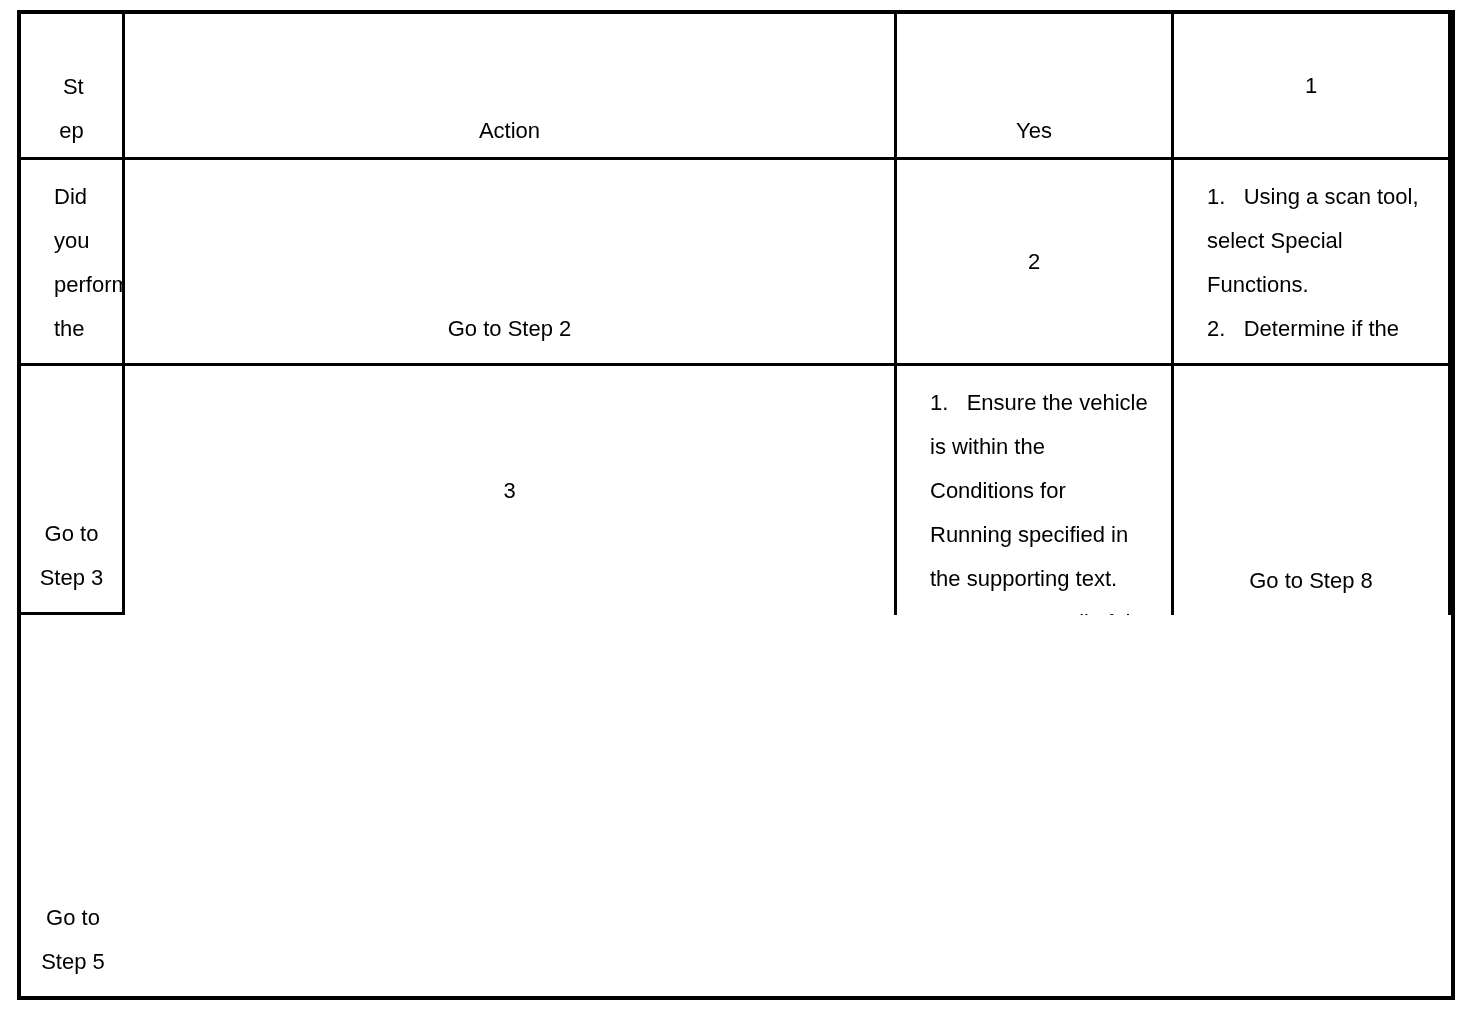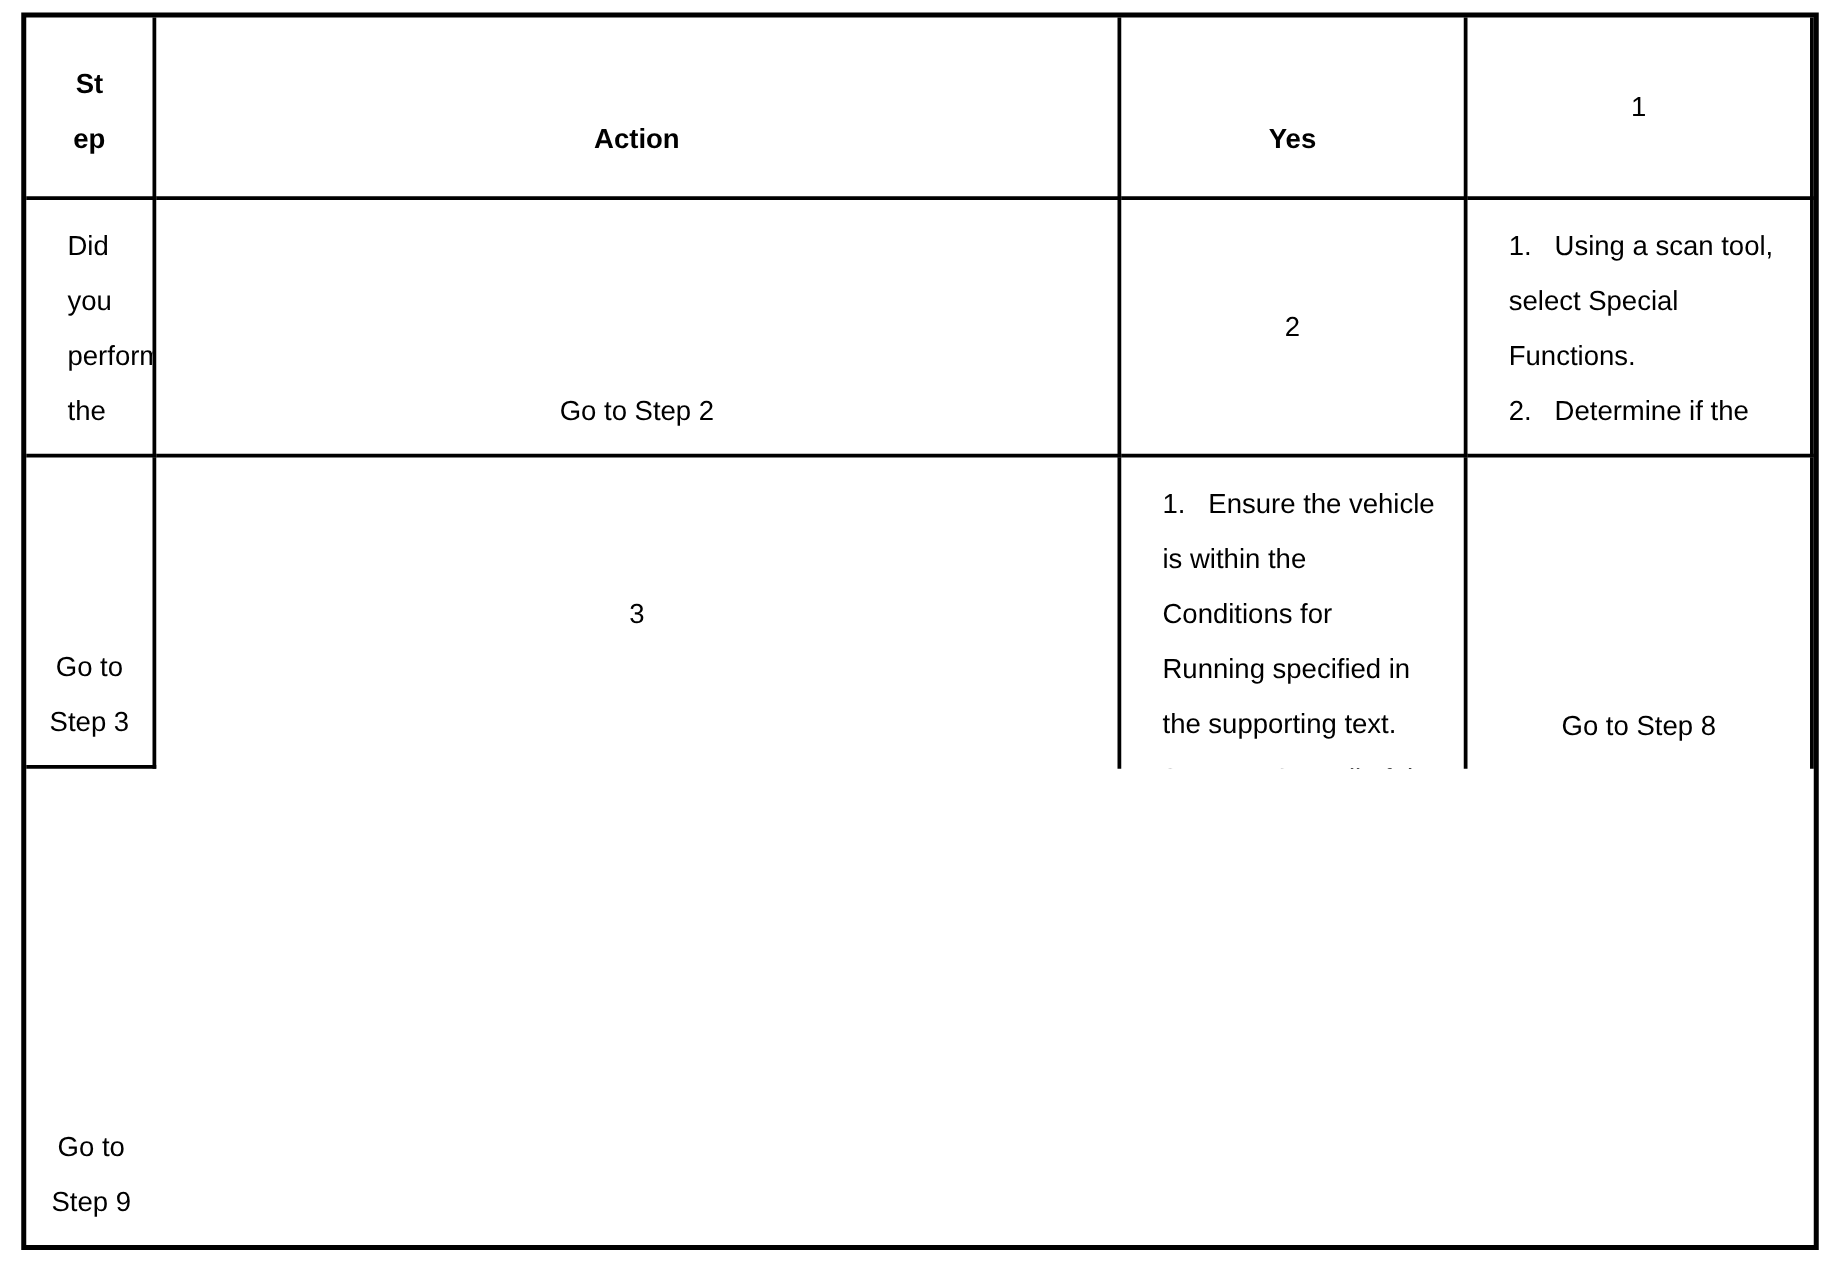--- a/index.html
+++ b/index.html
@@ -35,27 +35,27 @@
     box-sizing: border-box;
     font-size: 22px;
     line-height: 44px;
     overflow: hidden;
   }
   
   .br { border-right: 3px solid #000000; }
   .bb { border-bottom: 3px solid #000000; }
   
   .hdr {
-    font-weight: bold;
+    font-weight: normal;
     display: flex;
     flex-direction: column;
     justify-content: flex-end;
     align-items: center;
-    text-align: center;
-    padding-bottom: 24px;
+    text-align: right;
+    padding-bottom: 4px;
     white-space: pre-line;
   }
   
   .step {
     display: flex;
     justify-content: center;
     align-items: center;
     text-align: center;
   }
   
@@ -102,16 +102,16 @@
     <div class="cell step br">3</div>
     <div class="cell action br">1.   Ensure the vehicle is within the Conditions for
 Running specified in the supporting text.
 2.   Turn OFF all of the accessories, e.g., A/C, blower
 fan, etc.
 3.   Following the directions on the scan tool,
 perform the EVAP Service Bay Test.
 
  Did the EVAP system pass the Service Bay Test?</div>
     <div class="cell yn br">Go to Step 8</div>
-    <div class="cell yn">Go to Step 9</div>
+    <div class="cell yn">Go to Step 5</div>
 
   </div>
 </div>
 
 </body></html>

